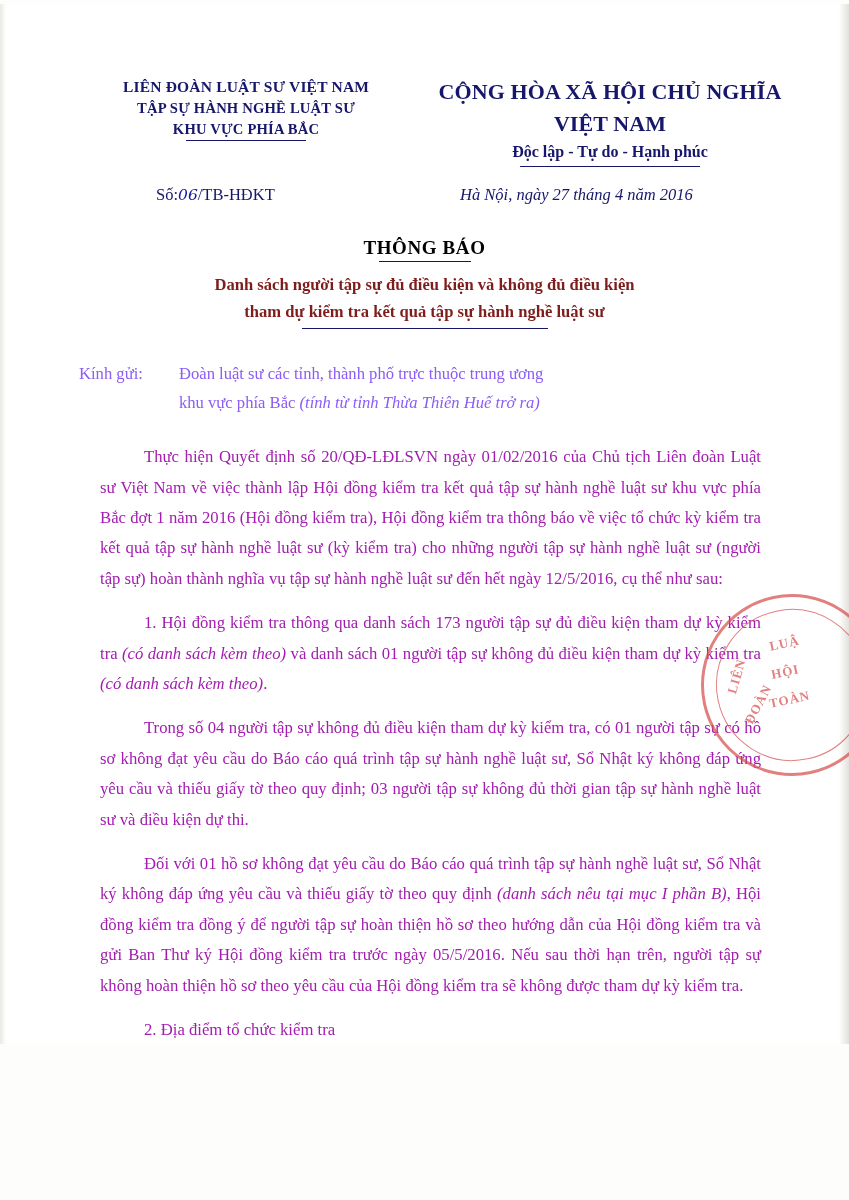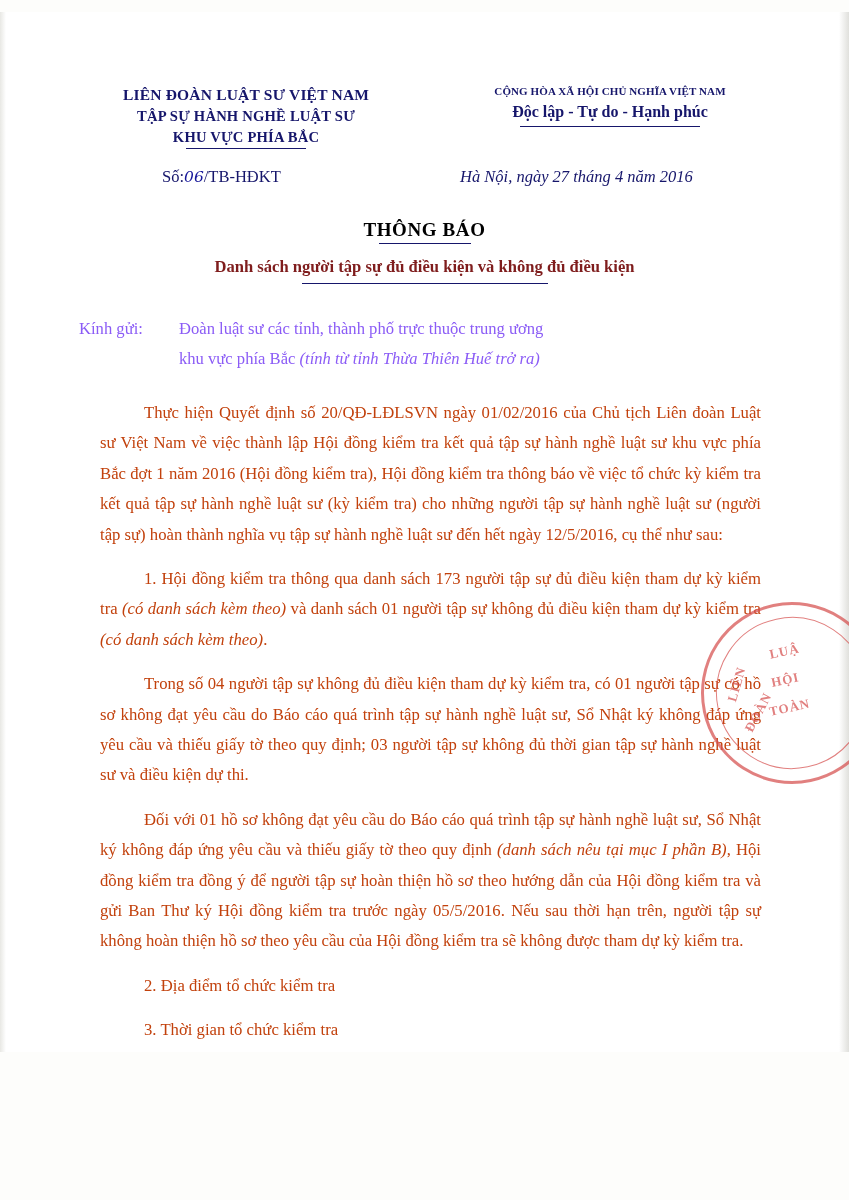--- a/index.html
+++ b/index.html
@@ -8,21 +8,21 @@
     background: #fdfdfb;
   }
   body {
     font-family: "Liberation Serif", "DejaVu Serif", serif;
     color: #1a1a6e;
   }
   .page {
     position: relative;
     width: 849px;
     height: 1040px;
-    margin: 12px auto;
+    margin: 4px auto;
     background: #ffffff;
     overflow: hidden;
   }
   
   .scan-edge-left {
     position: absolute;
     left: 0; top: 0; bottom: 0;
     width: 6px;
     background: linear-gradient(to right, #e8e8e4, #ffffff);
   }
@@ -60,21 +60,21 @@
     font-size: 15.5px;
     letter-spacing: 0.2px;
     line-height: 1.42;
     color: #16166b;
   }
   .org-line.small {
     font-size: 14.6px;
   }
   .nation-line {
     font-weight: bold;
-    font-size: 11px;
+    font-size: 22px;
     letter-spacing: 0.1px;
     line-height: 1.45;
     color: #16166b;
   }
   .nation-sub {
     font-weight: bold;
     font-size: 16px;
     line-height: 1.5;
     color: #16166b;
   }
@@ -92,21 +92,21 @@
   }
 
   
   .numdate {
     position: relative;
     margin-top: 18px;
     height: 30px;
   }
   .docnum {
     position: absolute;
-    left: 162px;
+    left: 156px;
     top: 0;
     font-size: 16.5px;
     color: #16166b;
   }
   .docnum .hand {
     font-family: "DejaVu Serif", serif;
     font-style: italic;
     font-size: 15.5px;
     color: #17179a;
   }
@@ -166,21 +166,21 @@
   }
   .it { font-style: italic; }
 
   
   .body-text {
     margin-top: 24px;
     padding: 0 88px 0 100px;
     font-size: 16.7px;
     line-height: 1.82;
     text-align: justify;
-    color: #c2410c;
+    color: #a21caf;
   }
   .body-text p {
     margin: 0 0 14px 0;
     text-indent: 44px;
   }
 
   
   .pagenum {
     position: absolute;
     left: 0; right: 0;
@@ -248,20 +248,21 @@
 
     <div class="numdate">
       <div class="docnum"><span>Số:</span><span class="hand">06</span><span>/TB-HĐKT</span></div>
       <div class="place-date">Hà Nội, ngày 27 tháng 4 năm 2016</div>
     </div>
 
     <div class="title-block">
       <div class="title-main">THÔNG BÁO</div>
       <div class="title-underline"></div>
       <div class="title-sub">Danh sách người tập sự đủ điều kiện và không đủ điều kiện</div>
+      <div class="title-sub">tham dự kiểm tra kết quả tập sự hành nghề luật sư</div>
       <div class="title-sub-underline"></div>
     </div>
 
     <div class="recipient">
       <div><span class="recipient-label">Kính gửi:</span><span>Đoàn luật sư các tỉnh, thành phố trực thuộc trung ương</span></div>
       <div class="recipient-line2"><span>khu vực phía Bắc </span><span class="it">(tính từ tỉnh Thừa Thiên Huế trở ra)</span></div>
     </div>
 
     <div class="body-text">
       <p>Thực hiện Quyết định số 20/QĐ-LĐLSVN ngày 01/02/2016 của Chủ tịch Liên đoàn Luật sư Việt Nam về việc thành lập Hội đồng kiểm tra kết quả tập sự hành nghề luật sư khu vực phía Bắc đợt 1 năm 2016 (Hội đồng kiểm tra), Hội đồng kiểm tra thông báo về việc tổ chức kỳ kiểm tra kết quả tập sự hành nghề luật sư (kỳ kiểm tra) cho những người tập sự hành nghề luật sư (người tập sự) hoàn thành nghĩa vụ tập sự hành nghề luật sư đến hết ngày 12/5/2016, cụ thể như sau:</p>

